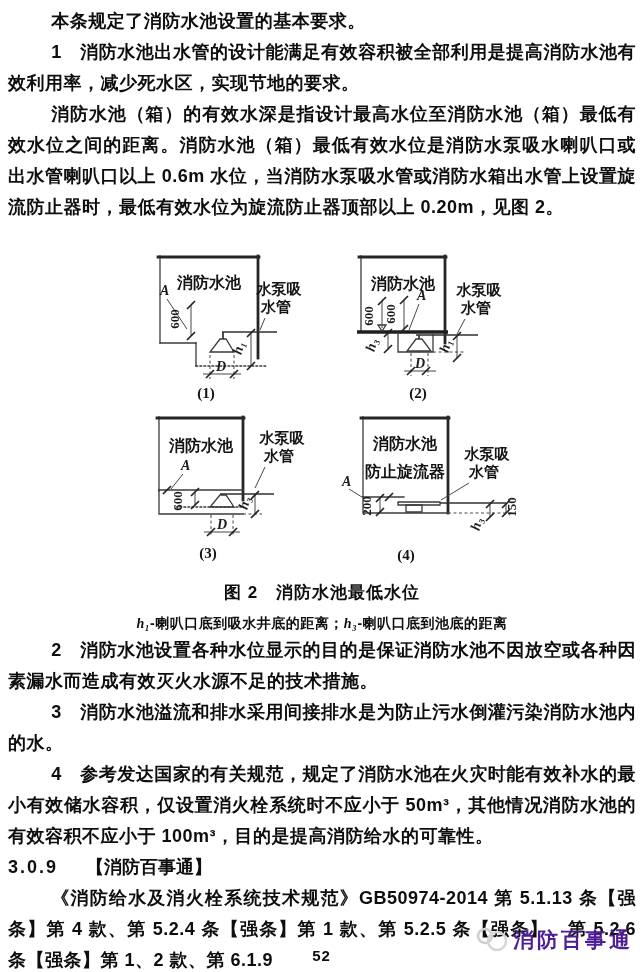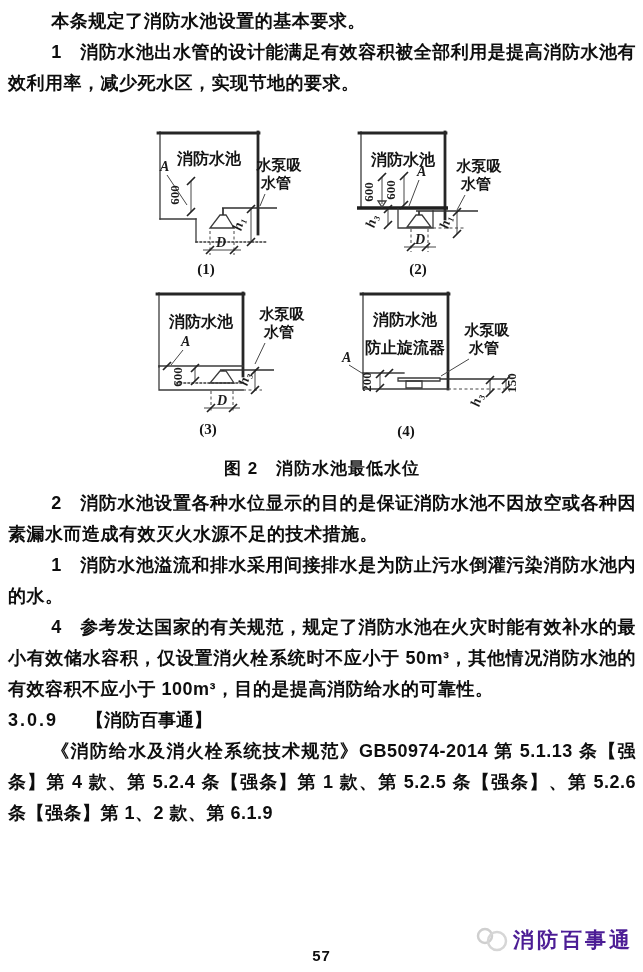--- a/index.html
+++ b/index.html
@@ -57,20 +57,21 @@
   text.fignum{font:700 15px "Liberation Serif","DejaVu Serif",serif;fill:#141414;}
 </style>
 </head>
 <body>
 
 <div class="page">
   <div class="content">
 
     <p class="body indent">本条规定了消防水池设置的基本要求。</p>
     <p class="body indent">1　消防水池出水管的设计能满足有效容积被全部利用是提高消防水池有效利用率，减少死水区，实现节地的要求。</p>
+    <p class="body indent">消防水池（箱）的有效水深是指设计最高水位至消防水池（箱）最低有效水位之间的距离。消防水池（箱）最低有效水位是消防水泵吸水喇叭口或出水管喇叭口以上 0.6m 水位，当消防水泵吸水管或消防水箱出水管上设置旋流防止器时，最低有效水位为旋流防止器顶部以上 0.20m，见图 2。</p>
 
     <div class="figure-grid">
 
       <svg width="192" height="162" viewBox="0 0 192 162">
         <path class="s1" d="M14,13 V100"></path>
         <path class="s2" d="M12,14 H113"></path>
         <path class="s2" d="M112,13 V115"></path>
         <path class="s1" d="M14,100 H50"></path>
         <path class="s1" d="M50,100 V123"></path>
         <path class="s1 dot" d="M50,123 H122"></path>
@@ -189,35 +190,36 @@
         <path class="dim" d="M131,78 L103,95"></path>
         <text class="fignum" x="68" y="155" text-anchor="middle">(4)</text>
       </svg>
     </div>
 
     <div class="fig-caption">
       <span class="cap-no">图 2</span><span>消防水池最低水位</span>
     </div>
 
     <div class="fig-legend">
+      <div><span class="legend-var">h₁</span><span>-喇叭口底到吸水井底的距离；</span><span class="legend-var">h₃</span><span>-喇叭口底到池底的距离</span></div>
     </div>
 
     <p class="body indent after-fig">2　消防水池设置各种水位显示的目的是保证消防水池不因放空或各种因素漏水而造成有效灭火水源不足的技术措施。</p>
-    <p class="body indent">1　消防水池溢流和排水采用间接排水是为防止污水倒灌污染消防水池内的水。</p>
+    <p class="body indent">3　消防水池溢流和排水采用间接排水是为防止污水倒灌污染消防水池内的水。</p>
     <p class="body indent">4　参考发达国家的有关规范，规定了消防水池在火灾时能有效补水的最小有效储水容积，仅设置消火栓系统时不应小于 50m³，其他情况消防水池的有效容积不应小于 100m³，目的是提高消防给水的可靠性。</p>
 
     <p class="heading">
       <span class="sec-no">3.0.9</span><span>【消防百事通】</span>
     </p>
 
     <p class="body indent">《消防给水及消火栓系统技术规范》GB50974-2014 第 5.1.13 条【强条】第 4 款、第 5.2.4 条【强条】第 1 款、第 5.2.5 条【强条】、第 5.2.6 条【强条】第 1、2 款、第 6.1.9</p>
   </div>
 
   <div class="watermark">
     <svg class="wm-icon" width="40" height="26" viewBox="0 0 40 26">
       <circle cx="12" cy="10" r="7" fill="none" stroke="#cfcfcf" stroke-width="2.5"></circle>
       <circle cx="24" cy="15" r="9" fill="none" stroke="#d6d6d6" stroke-width="2.5"></circle>
     </svg>
     <span>消防百事通</span>
   </div>
 
-  <div class="page-number">57</div>
+  <div class="page-number">52</div>
 </div>
 
 </body></html>

